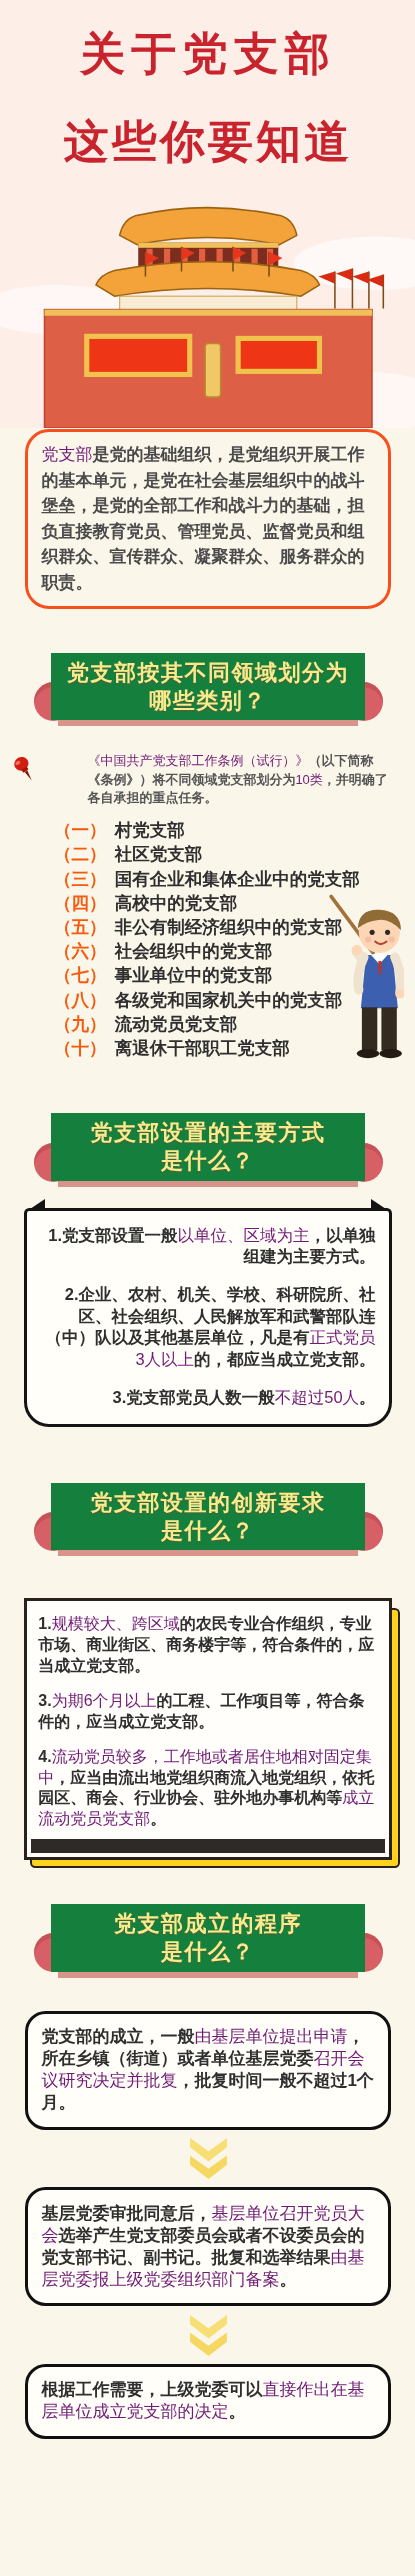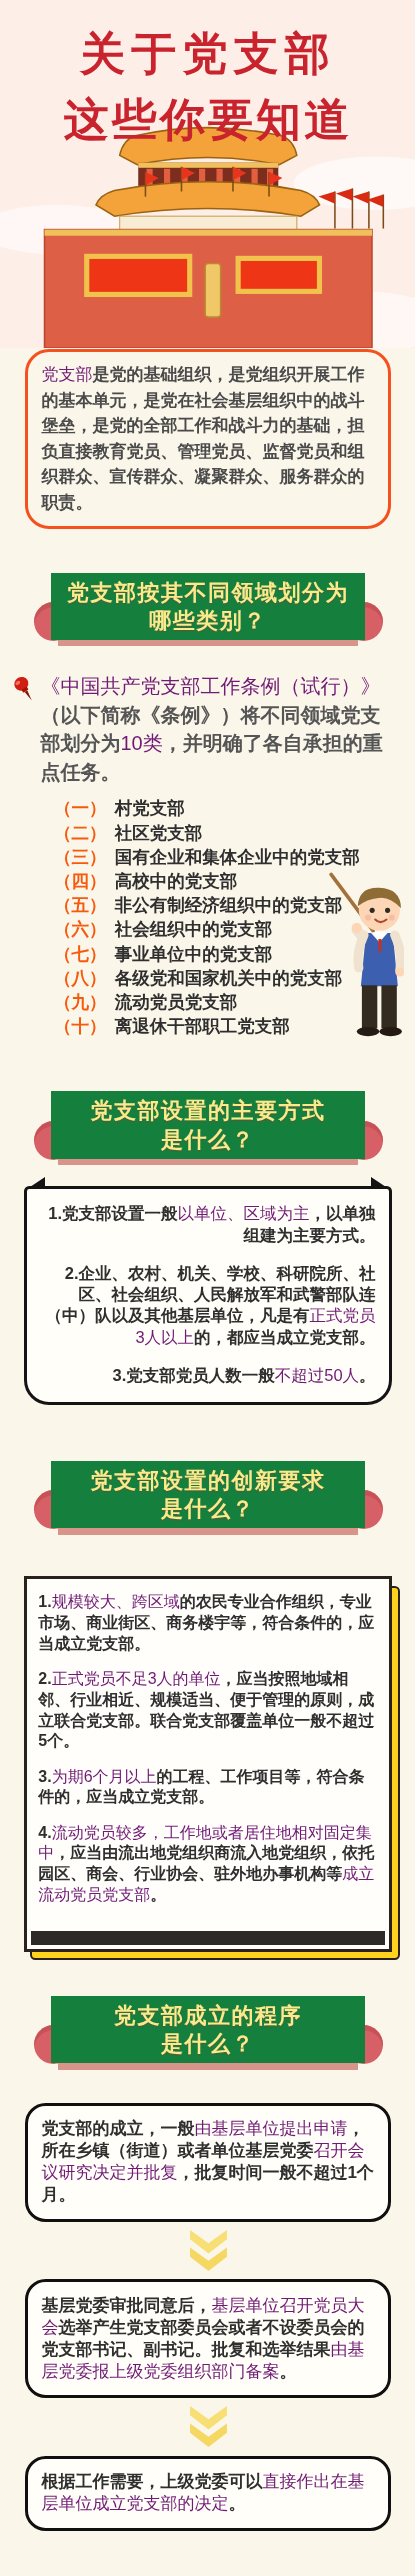--- a/index.html
+++ b/index.html
@@ -1,45 +1,45 @@
 <!DOCTYPE html>
 <html style="font-size:8.2px"><head>
 <meta charset="utf-8">
 <style>
   * { margin:0; padding:0; box-sizing:border-box; }
   html,body { background:#e8e4da; }
   body { font-family:"Liberation Sans", sans-serif; }
   .poster { width:416px; height:3395px; margin:0 auto; display:flex; flex-direction:column; background:#fbf6ea; overflow:hidden; }
 
   
-  .header { height:348px; background:#fdeee8; position:relative; overflow:hidden; flex:0 0 auto; }
+  .header { height:428px; background:#fdeee8; position:relative; overflow:hidden; flex:0 0 auto; }
   .title { position:relative; z-index:2; text-align:center; padding-top:24px; color:#c9242e; font-weight:900; }
   .title .t1 { font-size:45px; letter-spacing:6.2px; }
-  .title .t2 { font-size:45px; letter-spacing:3.1px; margin-top:6px; }
+  .title .t2 { font-size:45px; letter-spacing:3.1px; margin-top:28px; }
   .gate { position:absolute; left:0; bottom:0; z-index:1; }
 
   
   .main { flex:1 1 auto; overflow:hidden; background:#fbf6ea; }
 
   .intro-box { margin:1px 25px 0; border:3.1px solid #f4511e; border-radius:24px; padding:10.3px 13.4px; background:#fbf6ea; font-size:17px; line-height:1.5; color:#4a4a4a; font-weight:600; }
   .hl { color:#701a75; font-weight:400; }
 
   
   .banner { position:relative; width:314px; margin:0 auto; }
   .banner .knob { position:absolute; top:40%; width:39px; height:39px; border-radius:50%; background:#d75f66; box-shadow:0 5.2px 0 rgba(150,40,40,.25) inset; z-index:0; }
   .banner .knob-l { left:-17.5px; }
   .banner .knob-r { right:-17.5px; }
   .banner .inner { position:relative; z-index:1; background:#15803d; text-align:center; padding:6.2px 7.2px 5.2px; }
   .banner .line { font-size:22px; font-weight:900; color:#fbe98c; line-height:1.28; letter-spacing:1.5px; text-shadow:0 1.5px 0 rgba(150,55,50,.28); }
   .banner .strip { position:relative; z-index:1; height:6.2px; background:#d8948b; margin:0 7.2px; }
 
   
   .pin-row { display:flex; align-items:flex-start; margin:0 20.6px 0 9.3px; }
   .pin-row .pin { flex:0 0 auto; margin-top:1px; }
-  .pin-row .ptext { font-size:20px; line-height:1.42; font-weight:700; color:#555; padding-left:3.1px; }
+  .pin-row .ptext { font-size:13px; line-height:1.42; font-weight:700; color:#555; padding-left:3.1px;margin-left:47px; }
 
   
   .cat-wrap { position:relative; margin:0 0 0 54px; }
   .cat-list { list-style:none; }
   .cat-list li { display:flex; font-size:17.5px; line-height:1.0; margin-bottom:6.7px; font-weight:600; color:#2f2f2f; }
   .cat-list .num { color:#f65a0e; font-weight:800; margin-right:8.2px; flex:0 0 auto; }
   .teacher { position:absolute; right:12.4px; top:70px; }
 
   
   .bubble { position:relative; margin:0 24px; background:#fffef8; border:3.1px solid #141414; border-radius:5.2px 5.2px 25px 25px; padding:14.4px 13.4px 15.5px;text-align:right; }
@@ -48,21 +48,21 @@
   .seg-item { font-size:16.5px; line-height:1.3; font-weight:600; color:#2f2f2f; margin-bottom:16.5px; }
   .seg-item:last-child { margin-bottom:0; }
 
   
   .notepad { position:relative; margin:0 24px; }
   .notepad::before { content:""; position:absolute; background:#ffd21e; border:2.6px solid #2a211c; border-radius:5.2px; top:10.3px; bottom:-8.2px; }
   .notepad.shadow-right::before { left:6.2px; right:-8.2px; }
   .notepad .page { position:relative; background:#fffefb; border:3.1px solid #2a211c; padding:13.4px 11.3px 27px; }
   .notepad .page::after { content:""; position:absolute; left:4.1px; right:4.1px; bottom:4.1px; height:13.4px; background:#2d2a28; }
   .notepad .seg-item { font-size:16px; margin-bottom:14.4px; }
-  .notepad .seg-item:last-child { margin-bottom:16px; }
+  .notepad .seg-item:last-child { margin-bottom:0; }
 
   
   .step-box { margin:0 25px; border:3.1px solid #101010; border-radius:20.6px; background:#fffef8; padding:12.4px 13.4px; font-size:17px; line-height:1.3; font-weight:600; color:#2f2f2f; }
   .chevron { display:block; margin:7.2px auto; }
 
   .gap-86 { height:44px; } .gap-50 { height:26px; } .gap-28 { height:14.4px; }
   .gap-108 { height:56px; } .gap-40 { height:20.6px; }
   .gap-64 { height:33px; } .gap-96 { height:49px; }
 </style>
 </head>
@@ -269,21 +269,20 @@
     </div>
 
     <div class="gap-40"></div>
 
 
     <div class="gap-40"></div>
 
     <div class="notepad shadow-right">
       <div class="page">
         <div class="seg-item"><span>1.</span><span class="hl">规模较大、跨区域</span><span>的农民专业合作组织，专业市场、商业街区、商务楼宇等，符合条件的，应当成立党支部。</span></div>
-        <div class="seg-item"><span>2.</span><span class="hl">正式党员不足3人的单位</span><span>，应当按照地域相邻、行业相近、规模适当、便于管理的原则，成立联合党支部。联合党支部覆盖单位一般不超过5个。</span></div>
         <div class="seg-item"><span>3.</span><span class="hl">为期6个月以上</span><span>的工程、工作项目等，符合条件的，应当成立党支部。</span></div>
         <div class="seg-item"><span>4.</span><span class="hl">流动党员较多，工作地或者居住地相对固定集中</span><span>，应当由流出地党组织商流入地党组织，依托园区、商会、行业协会、驻外地办事机构等</span><span class="hl">成立流动党员党支部</span><span>。</span></div>
       </div>
     </div>
 
     <div class="gap-86"></div>
 
     <div class="banner">
       <span class="knob knob-l"></span>
       <span class="knob knob-r"></span>

